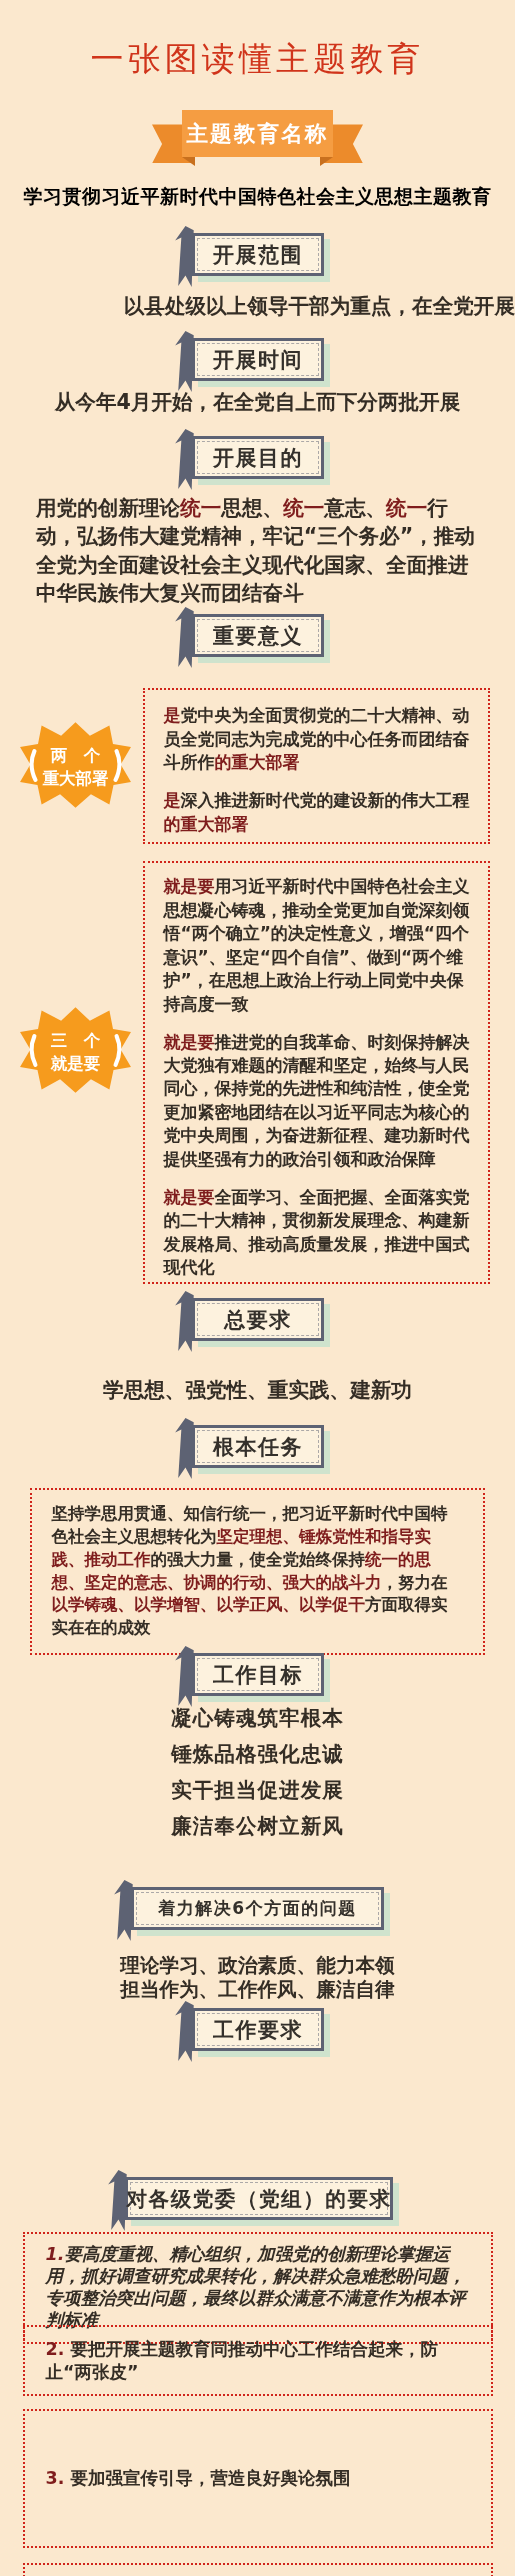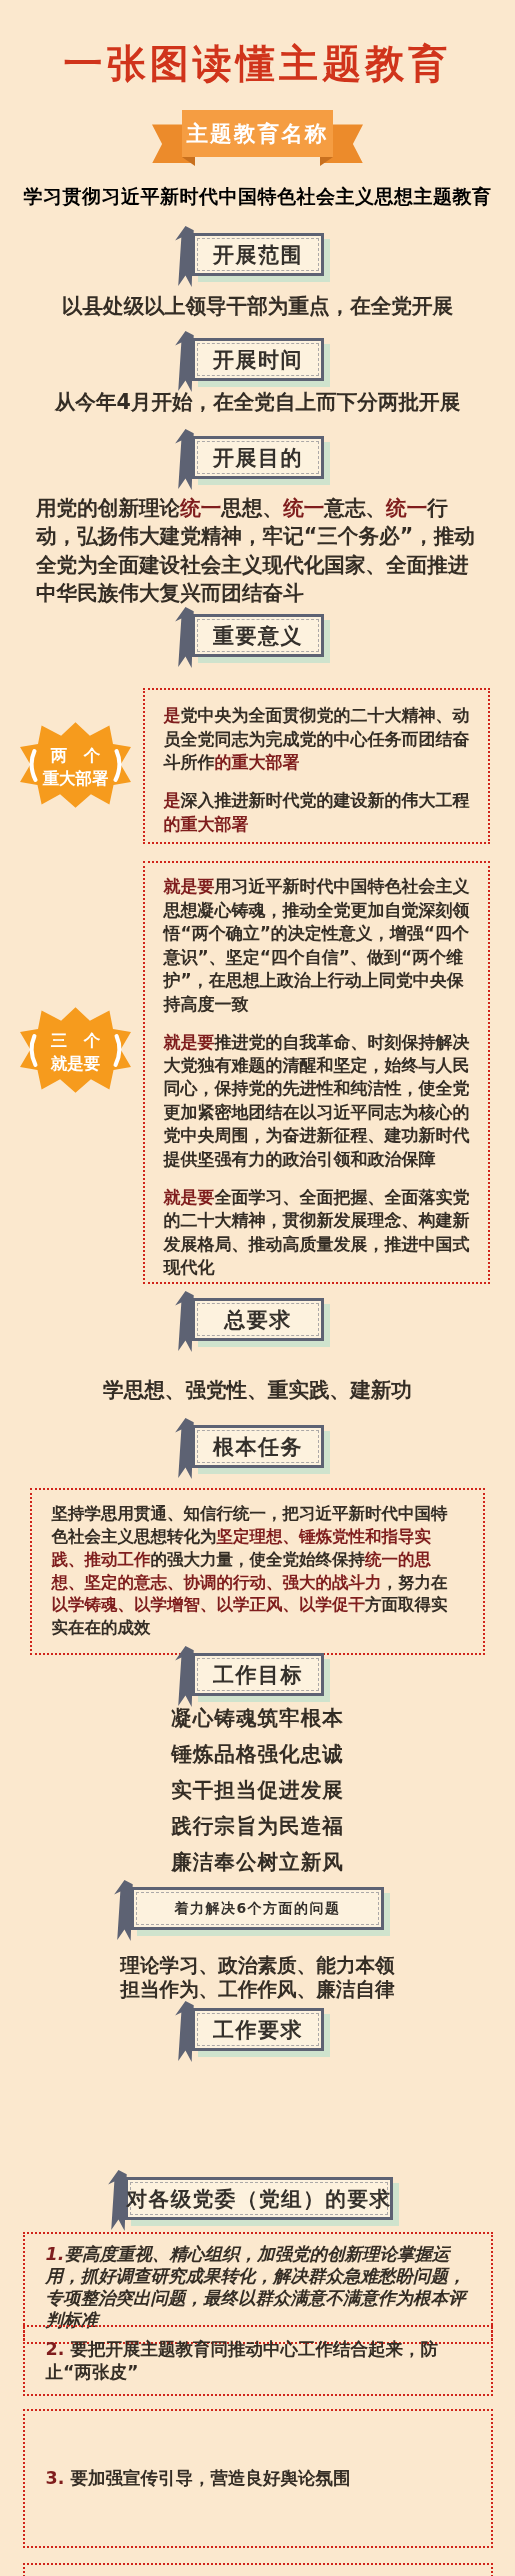--- a/index.html
+++ b/index.html
@@ -1,20 +1,20 @@
 <!DOCTYPE html>
 <html style="font-size:8.2px"><head>
 <meta charset="utf-8">
 <style>
   html,body{margin:0;padding:0;}
   body{font-family:"DejaVu Sans","Liberation Sans",sans-serif;}
   .page{position:relative;width:515px;height:2810px;background:#fbe8ce;overflow:hidden;}
   .abs{position:absolute;}
   .ctr{width:100%;text-align:center;}
-  .title{font-size:39px;font-weight:700;color:#d0341b;letter-spacing:4.1px;}
+  .title{font-size:33px;font-weight:400;color:#d0341b;letter-spacing:4.1px;}
   .subtitle{font-size:19px;font-weight:800;color:#000000;letter-spacing:0.5px;}
   .plain{font-size:20.6px;font-weight:800;color:#342d25;}
   .rd{color:#7f1d1d;}
   
   .ribbon{position:absolute;left:152px;top:110px;width:211px;height:57px;z-index:2;}
   .rb-tail{position:absolute;top:14.4px;width:42px;height:39px;background:#ec8b2b;}
   .rb-tail.l{left:0;clip-path:polygon(0 0,100% 0,100% 100%,0 100%,24% 50%);}
   .rb-tail.r{right:0;clip-path:polygon(0 0,100% 0,76% 50%,100% 100%,0 100%);}
   .rb-fold{position:absolute;top:47px;width:13.4px;height:9.3px;background:#c8701e;}
   .rb-fold.l{left:30px;clip-path:polygon(0 0,100% 0,100% 100%);}
@@ -60,21 +60,21 @@
   <div class="abs ctr subtitle" style="top:184px;">学习贯彻习近平新时代中国特色社会主义思想主题教育</div>
 
   <div class="hbox" style="top:233px;left:192px;width:132px;">
     <svg class="flag" viewBox="0 0 48 122">
         <path d="M8 118 L14 24 L2 30 L22 2 L38 10 L34 120 L22 98 Z" fill="#5d6273"></path>
       </svg>
     <div class="hb-main">
         <span class="hb-label">开展范围</span>
       </div>
   </div>
-  <div class="abs ctr plain" style="top:292px;">以县处级以上领导干部为重点，在全党开展</div>
+  <div class="abs ctr plain" style="top:292px;text-align:right;">以县处级以上领导干部为重点，在全党开展</div>
 
   <div class="hbox" style="top:338px;left:192px;width:132px;">
     <svg class="flag" viewBox="0 0 48 122">
         <path d="M8 118 L14 24 L2 30 L22 2 L38 10 L34 120 L22 98 Z" fill="#5d6273"></path>
       </svg>
     <div class="hb-main">
         <span class="hb-label">开展时间</span>
       </div>
   </div>
   <div class="abs ctr plain" style="top:388px;">从今年4月开始，在全党自上而下分两批开展</div>
@@ -153,30 +153,29 @@
         <path d="M8 118 L14 24 L2 30 L22 2 L38 10 L34 120 L22 98 Z" fill="#5d6273"></path>
       </svg>
     <div class="hb-main">
         <span class="hb-label">工作目标</span>
       </div>
   </div>
   <div class="abs ctr goals" style="top:1700px;">
     <div>凝心铸魂筑牢根本</div>
     <div>锤炼品格强化忠诚</div>
     <div>实干担当促进发展</div>
-    <div>践行宗旨为民造福</div>
     <div>廉洁奉公树立新风</div>
   </div>
 
   <div class="hbox" style="top:1887px;left:131px;width:253px;">
     <svg class="flag" viewBox="0 0 48 122">
         <path d="M8 118 L14 24 L2 30 L22 2 L38 10 L34 120 L22 98 Z" fill="#5d6273"></path>
       </svg>
     <div class="hb-main">
-        <span class="hb-label" style="font-size:14px;">着力解决6个方面的问题</span>
+        <span class="hb-label" style="font-size:17px;">着力解决6个方面的问题</span>
       </div>
   </div>
   <div class="abs ctr plain" style="top:1952px;font-size:19.6px;">理论学习、政治素质、能力本领</div>
   <div class="abs ctr plain" style="top:1976px;font-size:19.6px;">担当作为、工作作风、廉洁自律</div>
 
   <div class="hbox" style="top:2008px;left:192px;width:132px;">
     <svg class="flag" viewBox="0 0 48 122">
         <path d="M8 118 L14 24 L2 30 L22 2 L38 10 L34 120 L22 98 Z" fill="#5d6273"></path>
       </svg>
     <div class="hb-main">

